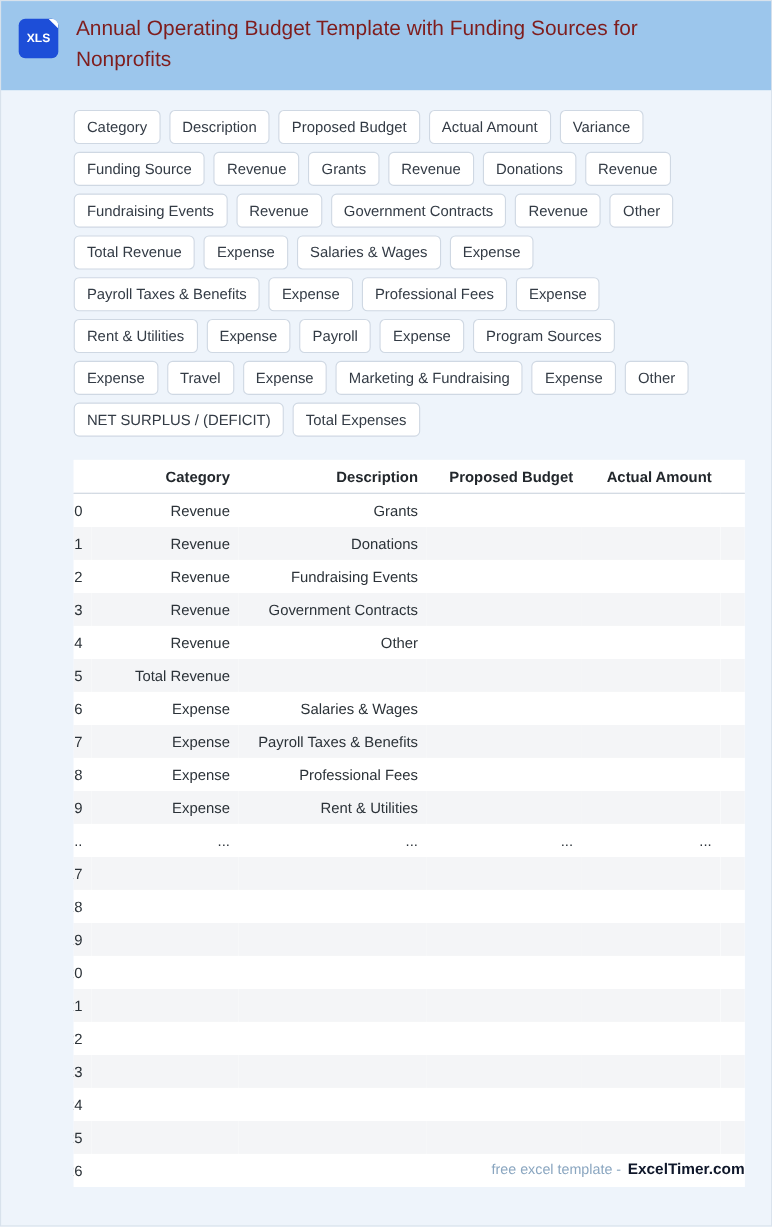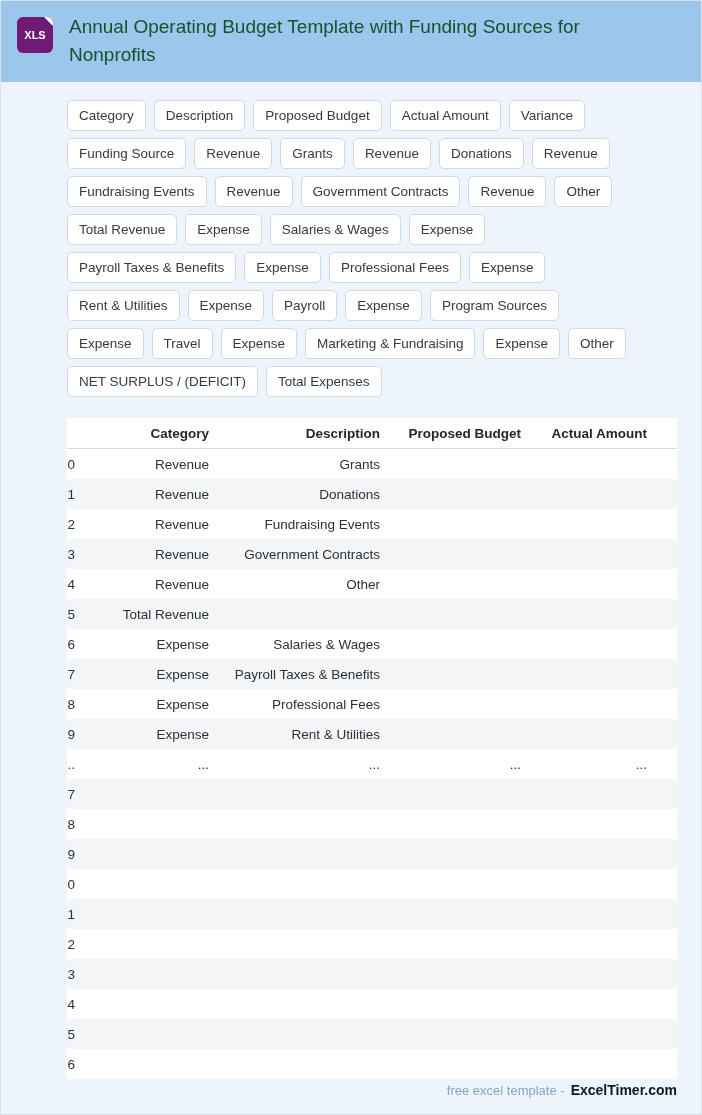--- a/index.html
+++ b/index.html
@@ -30,42 +30,42 @@
     height: 81px;
     display: flex;
     align-items: flex-start;
     padding: 12px 16px 0 16px;
     box-sizing: border-box;
   }
   .xls-icon {
     width: 36px;
     height: 36px;
     border-radius: 6px;
-    background: #701a75;
+    background: #1d4ed8;
     color: #ffffff;
     font-size: 11px;
     font-weight: bold;
     display: flex;
     align-items: center;
     justify-content: center;
     flex: 0 0 auto;
     margin-top: 4px;
     position: relative;
   }
   .xls-icon::after {
     content: "";
     position: absolute;
     top: 0; right: 0;
     border-width: 0 9px 9px 0;
     border-style: solid;
     border-color: transparent #ffffff transparent transparent;
     border-top-right-radius: 6px;
   }
   .header-title {
-    color: #14532d;
+    color: #7f1d1d;
     font-size: 19px;
     line-height: 28px;
     margin-left: 16px;
     font-weight: normal;
     max-width: 600px;
   }
 
   
   .chips {
     padding: 18px 66px 0 66px;
@@ -127,21 +127,21 @@
   td.c-prop, th.c-prop { width: 125px; text-align: right; }
   td.c-act,  th.c-act  { width: 110px; text-align: right; }
   td.c-var,  th.c-var  { width: 80px;  text-align: right; }
 
   .row-total td.c-cat { text-align: right; }
 
   
   .footer {
     position: absolute;
     right: 24px;
-    bottom: 16px;
+    bottom: 44px;
     font-size: 13px;
     color: #8aa6c0;
     display: flex;
     align-items: flex-end;
     gap: 6px;
   }
   .footer .brand {
     color: #0f172a;
     font-weight: bold;
     font-size: 14px;

